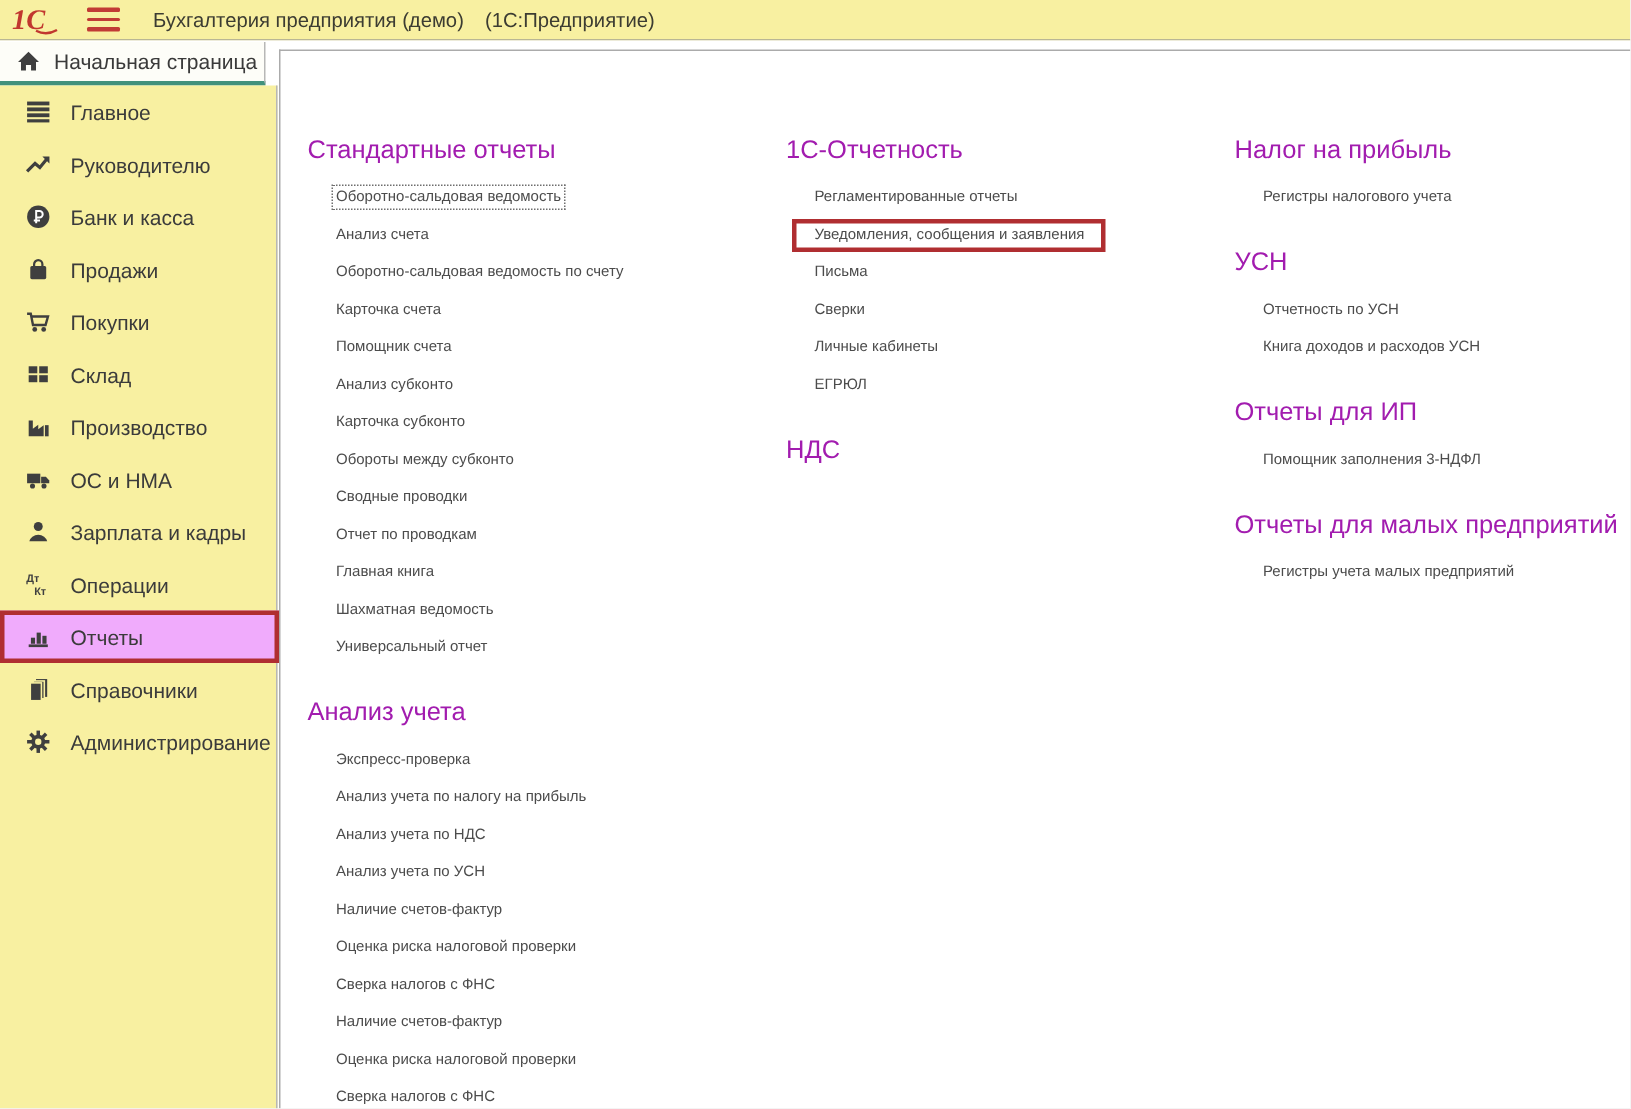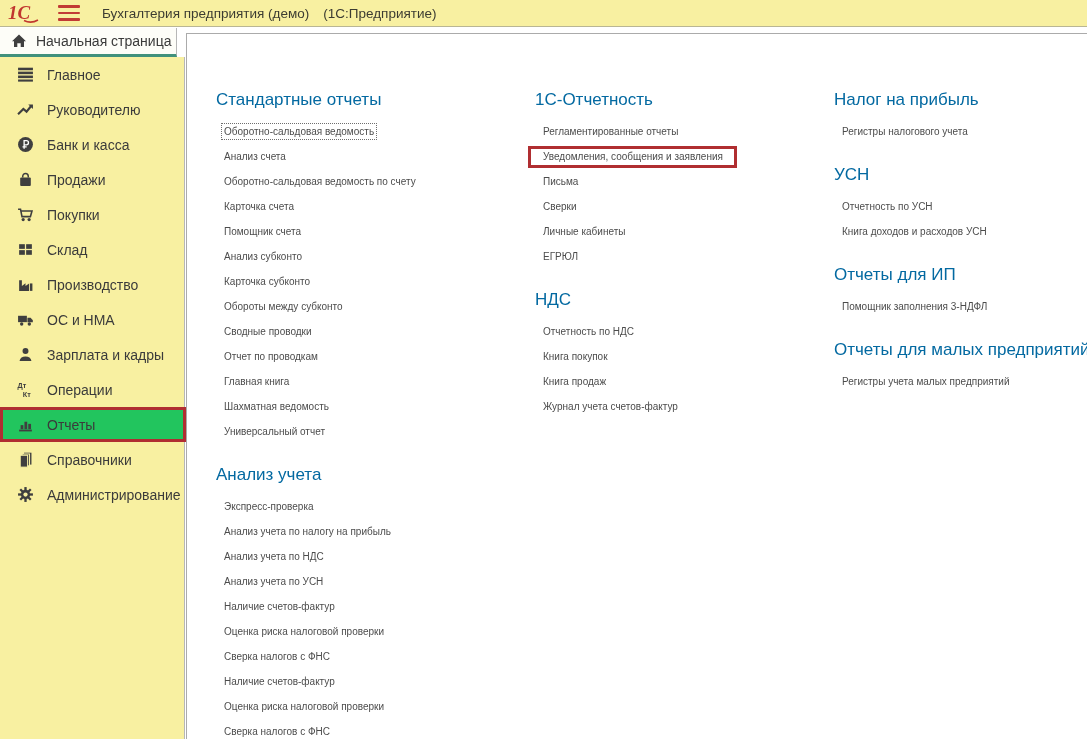--- a/index.html
+++ b/index.html
@@ -34,37 +34,37 @@
     position:absolute;left:0;top:57px;width:185px;height:682px;
     background:#f8f0a1;border-right:1px solid #b7b7b7;box-sizing:border-box;
   }
   .side-item{
     position:relative;height:35px;display:flex;align-items:center;
     padding-left:17px;box-sizing:border-box;cursor:pointer;
   }
   .side-item .sicon{width:17px;height:17px;flex:0 0 17px;display:flex;}
   .side-item .slabel{margin-left:13px;font-size:14px;color:#3b3b3b;white-space:nowrap;}
   .side-item.active{
-    background:#22c55e;border:3px solid #b02e31;box-sizing:border-box;
+    background:#f0abfc;border:3px solid #b02e31;box-sizing:border-box;
     width:186px;padding-left:14px;
   }
   .side-item svg{width:100%;height:100%;}
   
   .content{
     position:absolute;left:186px;top:33px;width:901px;height:706px;
     background:#ffffff;border-top:1px solid #ababab;border-left:1px solid #ababab;
     box-sizing:border-box;overflow:hidden;
   }
   .col{position:absolute;top:0;padding-top:55px;}
   .col1{left:18px;width:310px;}
   .col2{left:337px;width:290px;}
   .col3{left:636px;width:260px;}
   .sec-title{
-    font-size:17px;line-height:22px;color:#0369a1;font-weight:normal;
-    margin:0 0 8px 11px;white-space:nowrap;
+    font-size:17px;line-height:22px;color:#a21caf;font-weight:normal;
+    margin:0 0 8px 0;white-space:nowrap;
   }
   .sec + .sec .sec-title{margin-top:20px;}
   .links{list-style:none;margin:0;padding:0 0 0 19px;}
   .links li{height:25px;display:flex;align-items:center;}
   .link{
     font-size:10px;color:#4c4c4c;white-space:nowrap;cursor:pointer;text-decoration:none;
   }
   .link.focused{outline:1px dotted #6e6e6e;outline-offset:2px;}
   .link.highlighted{
     display:inline-block;border:3px solid #b02e31;background:#fff;
@@ -348,34 +348,20 @@
             <li>
               <span class="link">Личные кабинеты</span>
             </li>
             <li>
               <span class="link">ЕГРЮЛ</span>
             </li>
           </ul>
         </section>
         <section class="sec">
           <h2 class="sec-title">НДС</h2>
-          <ul class="links">
-            <li>
-              <span class="link">Отчетность по НДС</span>
-            </li>
-            <li>
-              <span class="link">Книга покупок</span>
-            </li>
-            <li>
-              <span class="link">Книга продаж</span>
-            </li>
-            <li>
-              <span class="link">Журнал учета счетов-фактур</span>
-            </li>
-          </ul>
         </section>
       </div>
     <div class="col col3">
         <section class="sec">
           <h2 class="sec-title">Налог на прибыль</h2>
           <ul class="links">
             <li>
               <span class="link">Регистры налогового учета</span>
             </li>
           </ul>

